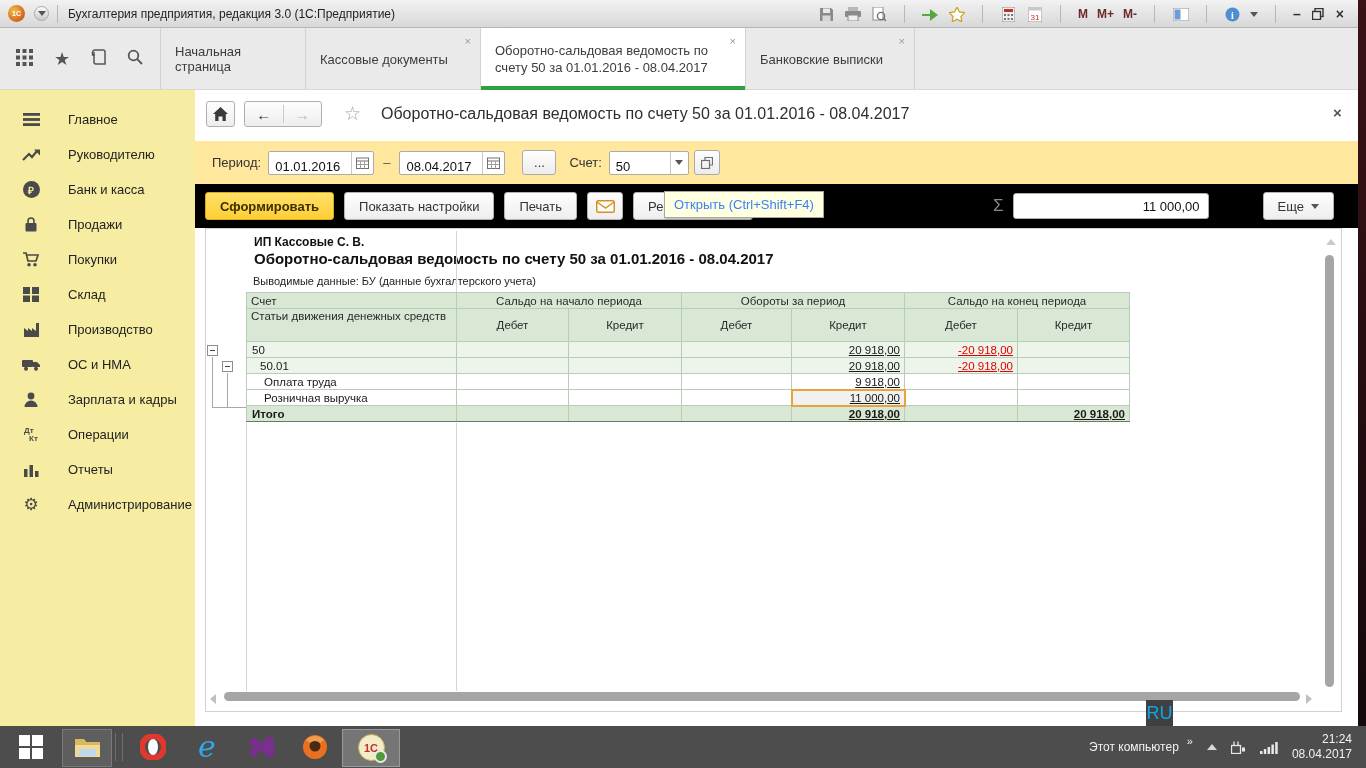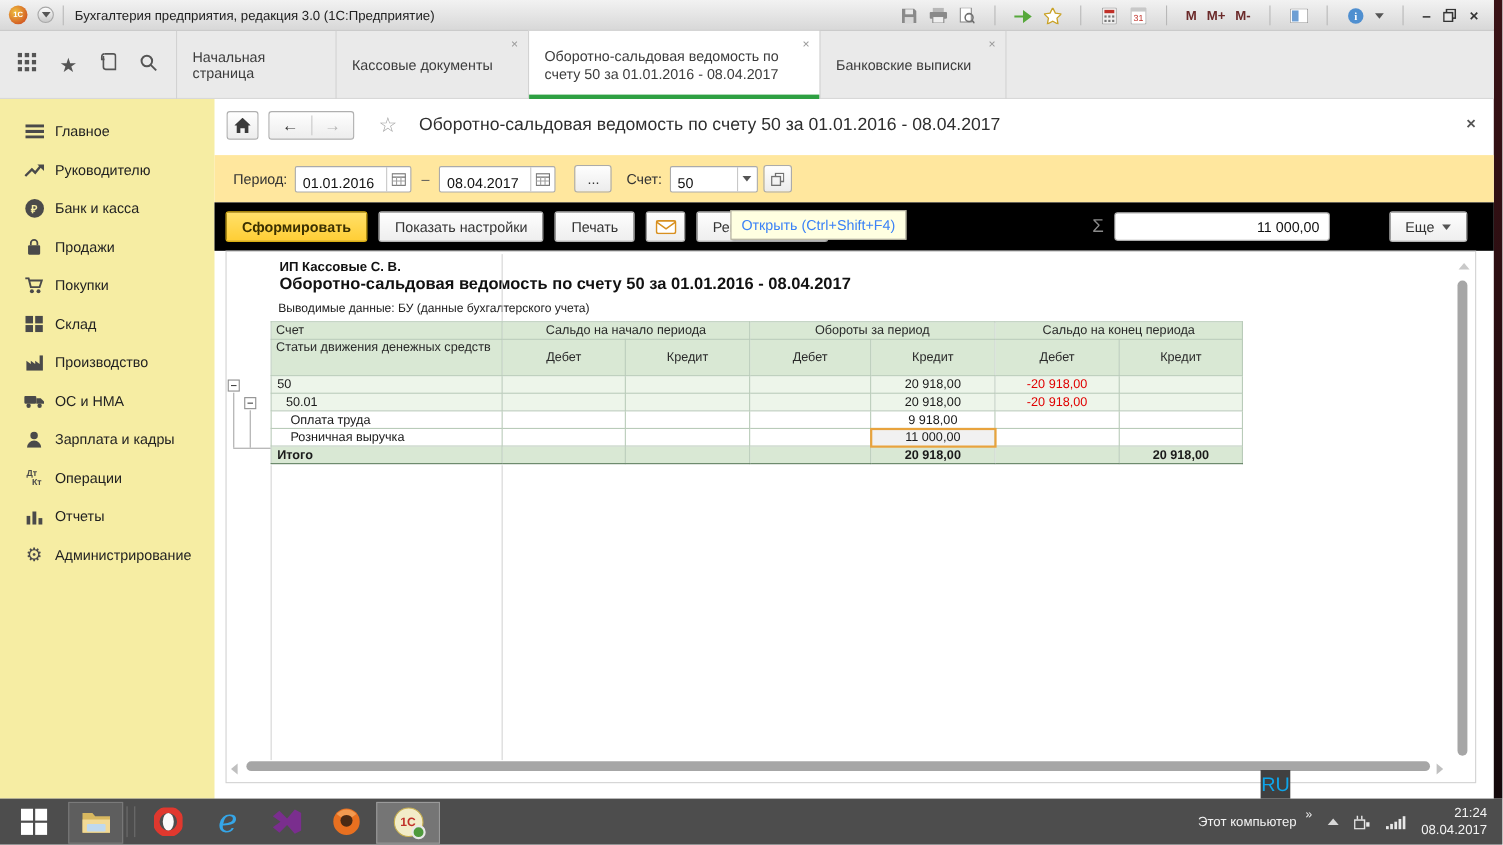--- a/index.html
+++ b/index.html
@@ -31,21 +31,21 @@
   .panel-icons { position:absolute; left:0; top:0; width:160px; height:62px; display:flex; align-items:center; gap:21px; padding-left:16px; }
   .tabs { position:absolute; left:160px; top:0; height:62px; display:flex; }
   .tab { position:relative; height:62px; border-left:1px solid #D2D2D2; display:flex; align-items:center; font-size:13px; color:#3C3C3C; padding:0 14px; }
   .tab.last { border-right:1px solid #D2D2D2; }
   .tab-close { position:absolute; right:9px; top:7px; font-size:11px; color:#9A9A9A; }
   .tab.active { background:#FFF; }
   .tab.active::after { content:""; position:absolute; left:0; right:0; bottom:0; height:4px; background:#2EA042; }
 
   
   .sidebar { left:0; top:90px; width:195px; height:636px; background:#F6EDA3; padding-top:12px; }
-  .side-item { height:35px; display:flex; align-items:center; gap:9px; padding-left:21px; font-size:13px; color:#222; }
+  .side-item { height:35px; display:flex; align-items:center; gap:27px; padding-left:21px; font-size:13px; color:#222; }
   .icn { width:20px; display:flex; align-items:center; justify-content:center; flex:0 0 20px; }
   .icn svg { fill:#4A4A4A; }
   .circ { width:17px; height:17px; border-radius:50%; background:#4A4A4A; color:#F6EDA3; font-size:10px; font-weight:bold;
     display:flex; align-items:center; justify-content:center; }
   .dtkt { display:flex; flex-direction:column; font-size:8px; font-weight:bold; line-height:8px; color:#4A4A4A; }
   .dtkt i:last-child { font-style:normal; margin-left:5px; } .dtkt i { font-style:normal; }
   .gear-ch { font-size:17px; color:#4A4A4A; line-height:17px; }
 
   
   .navbtn { background:linear-gradient(#FEFEFE,#EDEDED); border:1px solid #AFAFAF; border-radius:3px;
@@ -83,21 +83,21 @@
   .rep-note { position:absolute; left:47px; top:46px; font-size:11px; color:#222; }
   table.osv { position:absolute; left:40px; top:63px; border-collapse:collapse; table-layout:fixed; }
   .osv td { border:1px solid #B9CBB9; font-size:11.5px; color:#1A1A1A; padding:0 4px; height:16px; line-height:14px;
     overflow:hidden; white-space:nowrap; }
   .osv .h1 td, .osv .h2 td { background:#D9E8D4; text-align:center; color:#2A2A2A; }
   .osv .h1 td.c0 { text-align:left; }
   .osv .h2 td.c0 { text-align:left; vertical-align:top; white-space:normal; line-height:15px; }
   .osv .h2 td { height:33px; }
   .osv .rg td { background:#EDF5EA; }
   .osv .rt td { background:#D9E8D4; font-weight:bold; border-top:1px solid #5F7F5F; border-bottom:1px solid #5F7F5F; }
-  .osv td.n { text-align:center; }
+  .osv td.n { text-align:right;text-decoration:underline; }
   .osv td.neg { color:#E00000; }
   .osv td.sel { background:#F1F1F1; outline:2px solid #E8A33D; outline-offset:-1px; position:relative; z-index:2; }
   .i1 { padding-left:5px !important; } .i2 { padding-left:13px !important; } .i3 { padding-left:17px !important; }
   .tbox { position:absolute; width:11px; height:11px; background:#FFF; border:1px solid #8E8E8E;
     display:flex; align-items:center; justify-content:center; z-index:3; }
   .tbox::after { content:""; width:5px; height:1px; background:#444; }
   .tline { position:absolute; background:#A8A8A8; }
   .extline { position:absolute; background:#D5D5D5; width:1px; }
   .sb-thumb { position:absolute; background:#A6A6A6; border-radius:5px; }
 

